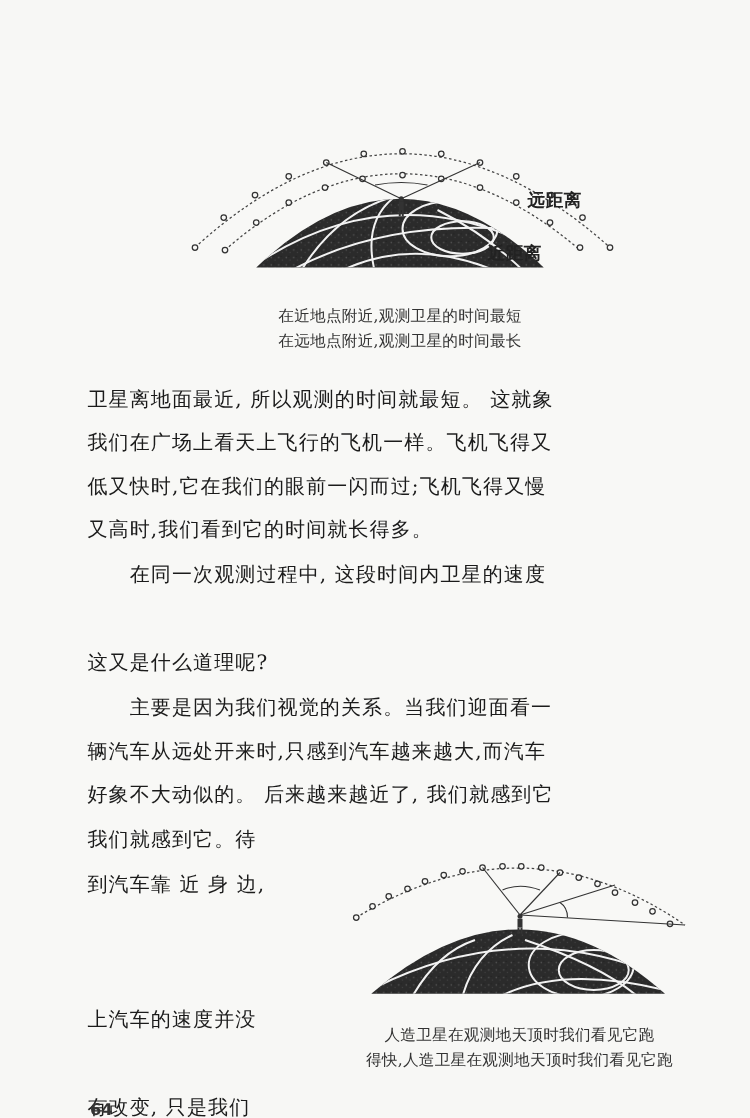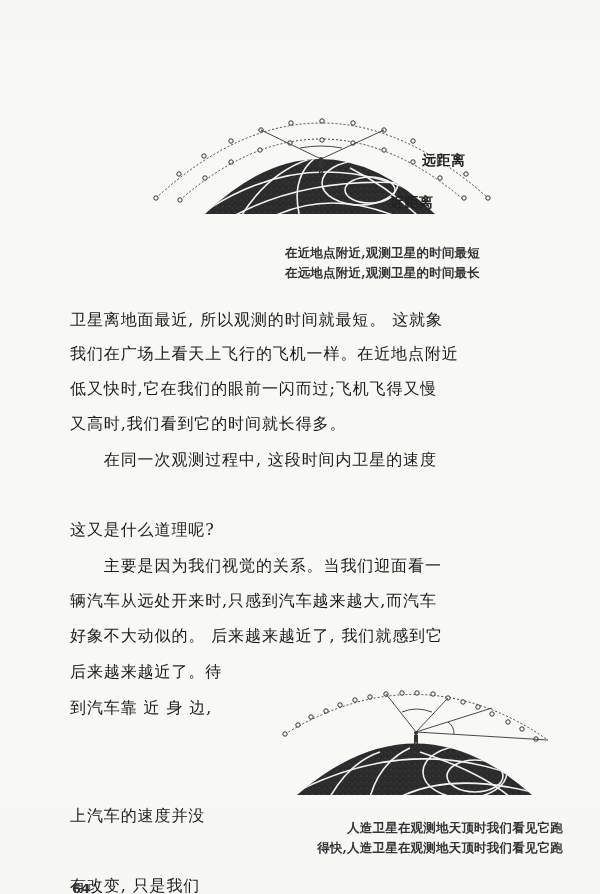--- a/index.html
+++ b/index.html
@@ -24,23 +24,22 @@
     }
     .figure {
       position: absolute;
     }
     .figure svg { display: block; }
     .caption {
       position: absolute;
       font-size: 12.5px;
       line-height: 20px;
       color: #333;
-      text-align: right;
+      text-align: center;
       letter-spacing: 0.2px;
-      font-weight: bold;
     }
     .label {
       position: absolute;
       font-size: 14px;
       color: #222;
       font-weight: bold;
       letter-spacing: 0.5px;
     }
     .line {
       position: absolute;
@@ -142,30 +141,30 @@
     <span class="label" style="left:302px; top:44px;">远距离</span>
     <span class="label" style="left:270px; top:86px;">近距离</span>
   </div>
 
   <div class="caption" style="left:160px; top:203px; width:320px;">
     <div>在近地点附近,观测卫星的时间最短</div>
     <div>在远地点附近,观测卫星的时间最长</div>
   </div>
 
   <div class="line" style="top:266px;">卫星离地面最近, 所以观测的时间就最短。 这就象</div>
-  <div class="line" style="top:300px;">我们在广场上看天上飞行的飞机一样。在近地点附近</div>
+  <div class="line" style="top:300px;">我们在广场上看天上飞行的飞机一样。飞机飞得又</div>
   <div class="line" style="top:335px;">低又快时,它在我们的眼前一闪而过;飞机飞得又慢</div>
   <div class="line" style="top:370px;">又高时,我们看到它的时间就长得多。</div>
   <div class="line" style="top:406px;">　　在同一次观测过程中, 这段时间内卫星的速度</div>
   <div class="line" style="top:476px;">这又是什么道理呢?</div>
   <div class="line" style="top:512px;text-align:center;">　　主要是因为我们视觉的关系。当我们迎面看一</div>
   <div class="line" style="top:547px;">辆汽车从远处开来时,只感到汽车越来越大,而汽车</div>
   <div class="line" style="top:582px;">好象不大动似的。 后来越来越近了, 我们就感到它</div>
 
-  <div class="line" style="top:618px;">后来越来越近了。待</div>
+  <div class="line" style="top:618px;">我们就感到它。待</div>
   <div class="line" style="top:654px;">到汽车靠 近 身 边,</div>
   <div class="line" style="top:762px;">上汽车的速度并没</div>
   <div class="line" style="top:832px;">有改变, 只是我们</div>
 
   <div class="figure" style="left:270px; top:632px; width:290px; height:130px;">
     <svg width="290" height="130" viewBox="0 0 290 130">
       <defs>
         <pattern id="speckle2" width="6" height="6" patternUnits="userSpaceOnUse">
           <rect width="6" height="6" fill="#2b2b2b"></rect>
           <circle cx="1" cy="2" r="0.6" fill="#555"></circle>

